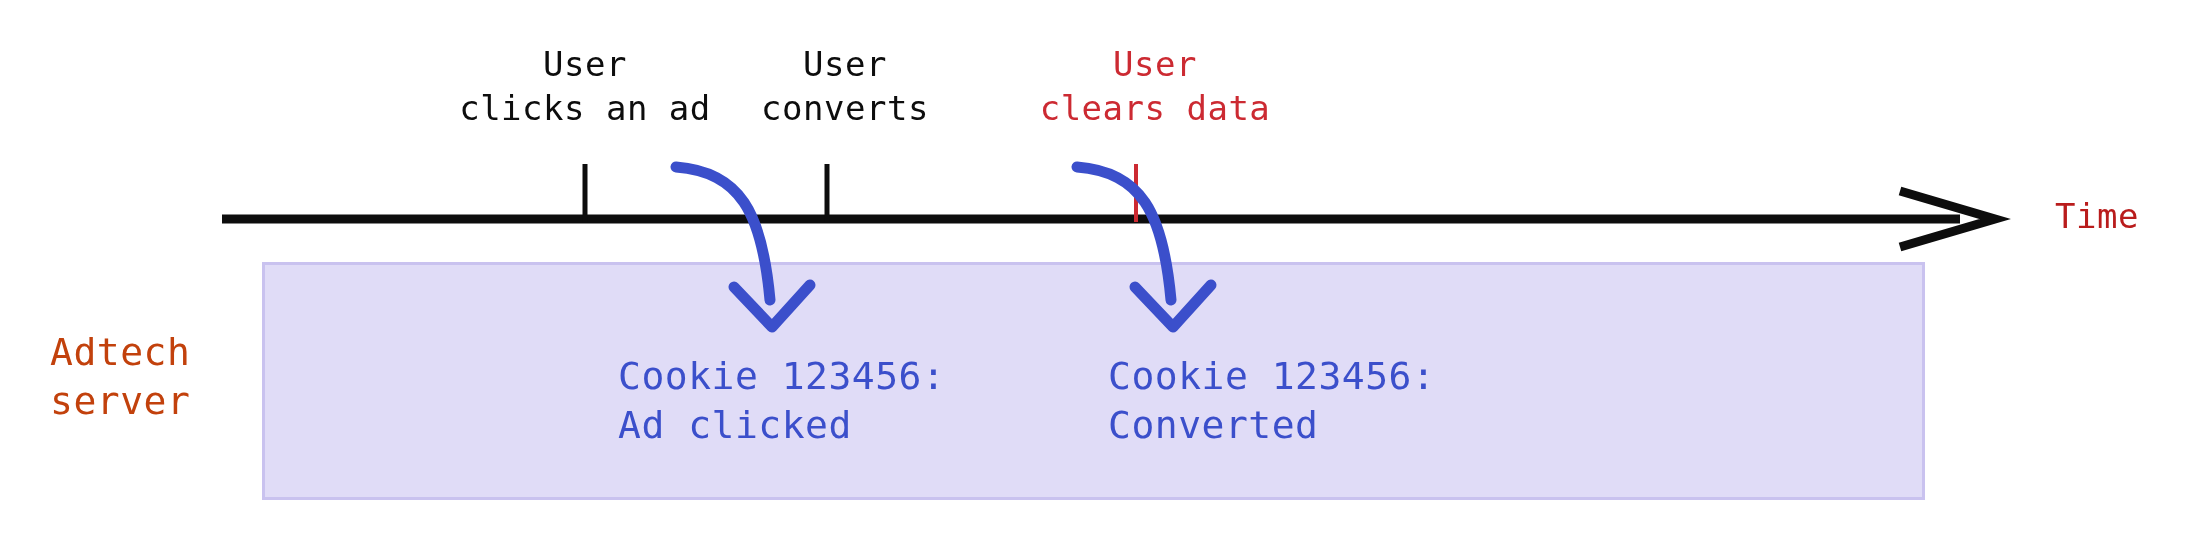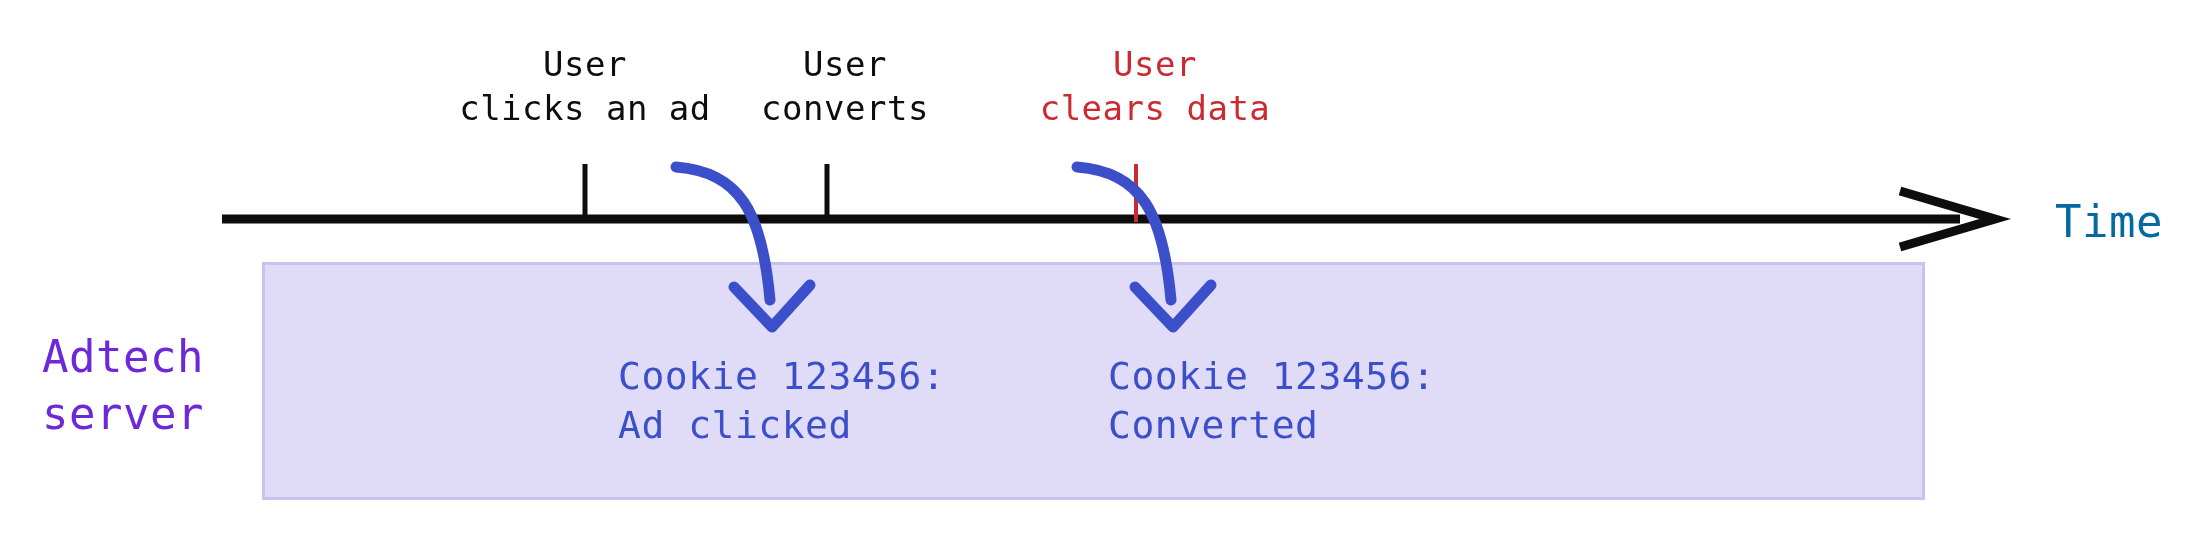--- a/index.html
+++ b/index.html
@@ -25,25 +25,25 @@
     left: 262px;
     top: 262px;
     width: 1663px;
     height: 238px;
     background: #e0dcf7;
     border: 3px solid #c9c2ef;
     box-sizing: border-box;
   }
   #server-label {
     position: absolute;
-    left: 42px;
+    left: 50px;
     top: 328px;
     width: 190px;
-    color: #6d28d9;
-    font-size: 44px;
+    color: #c2410c;
+    font-size: 38px;
     line-height: 1.30;
     letter-spacing: 0.5px;
     text-align: left;
     white-space: pre-line;
   }
 
   
   #overlay {
     position: absolute;
     left: 0;
@@ -92,22 +92,22 @@
     text-align: left;
   }
   #log-click   { left: 618px;  top: 352px; width: 430px; }
   #log-convert { left: 1108px; top: 352px; width: 430px; }
 
   
   #time-caption {
     position: absolute;
     left: 2055px;
     top: 196px;
-    color: #0369a1;
-    font-size: 44px;
+    color: #b91c1c;
+    font-size: 34px;
     letter-spacing: 0.5px;
     white-space: nowrap;
   }
 </style>
 </head>
 <body>
 
 <div id="canvas">
 
   <div id="server-box"></div>

